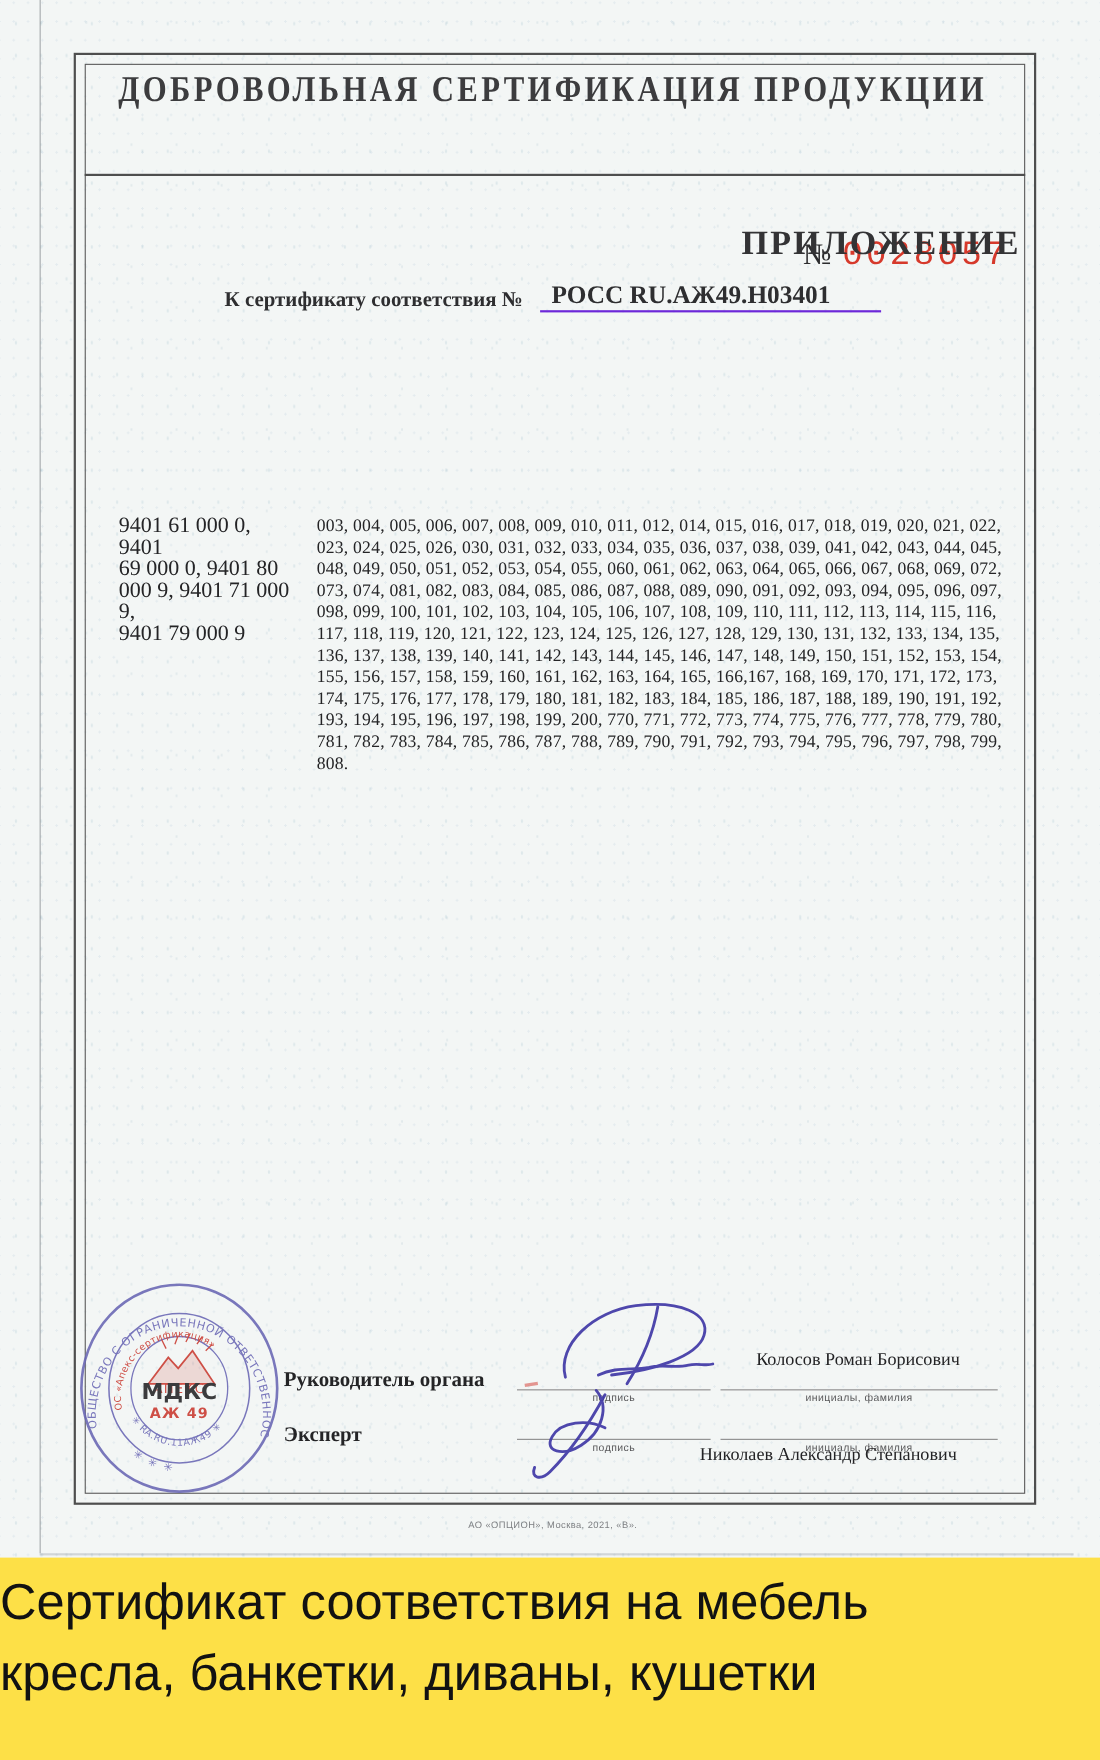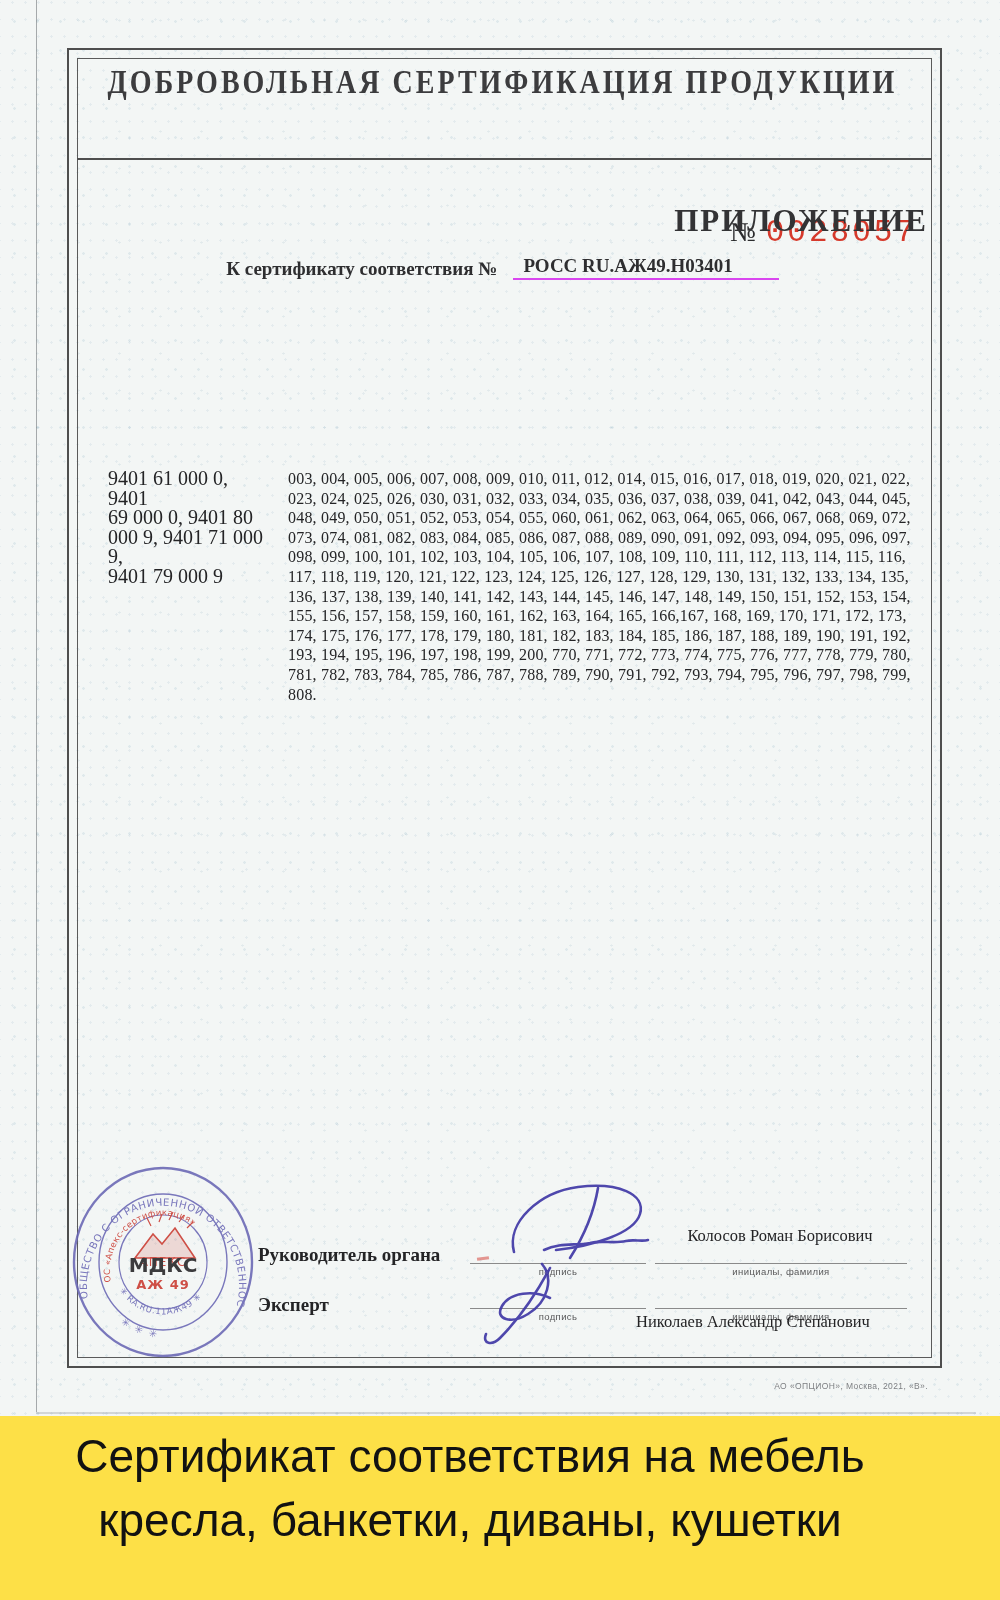--- a/index.html
+++ b/index.html
@@ -25,22 +25,22 @@
   .abs{position:absolute;}
   #banner{left:77px;top:66px;width:851px;text-align:center;font-weight:bold;font-size:28px;
           letter-spacing:3px;color:#3c3c3e;transform:scaleY(1.18);transform-origin:center;}
   #form-number{left:730px;top:168px;display:flex;align-items:baseline;gap:10px;}
   #form-number .prefix{font-size:27px;color:#2c2c2e;}
   #form-number .value{font-family:Liberation Mono, monospace;font-size:31px;letter-spacing:3px;color:#d6392b;margin-top:47px;}
   #doc-title{left:77px;top:203px;width:851px;text-align:right;font-weight:bold;font-size:31px;
              letter-spacing:2px;color:#333335;}
   #cert-ref{left:77px;top:255px;width:851px;display:flex;justify-content:center;align-items:flex-end;}
   #cert-ref .label{font-weight:bold;font-size:19px;color:#2e2e30;}
-  #cert-ref .value{font-weight:bold;font-size:19px;color:#2e2e30;margin-left:16px;
-                   padding:0 46px 1px 10px;border-bottom:2px solid #d946ef;white-space:nowrap;}
+  #cert-ref .value{font-weight:bold;font-size:23px;color:#2e2e30;margin-left:16px;
+                   padding:0 46px 1px 10px;border-bottom:2px solid #6d28d9;white-space:nowrap;}
   #okp-codes{left:108px;top:469px;width:160px;font-size:20px;line-height:19.6px;color:#242426;}
   #model-list{left:263px;top:469px;font-size:16px;line-height:19.6px;color:#242426;letter-spacing:.2px;}
   #model-list div{white-space:nowrap;margin-left:25px;}
 
   
   .sig-label{color:#242426;font-weight:bold;font-size:19px;}
   #head-label{left:258px;top:1244px;}
   #expert-label{left:258px;top:1294px;}
   .rule{height:0;border-top:1px solid #8a8a8a;}
   #sig-line-1{left:470px;top:1263px;width:176px;}
@@ -50,25 +50,25 @@
   .tiny-caption{font-family:"Liberation Sans",sans-serif;font-size:9.5px;color:#58585a;text-align:center;letter-spacing:.4px;}
   #sig-cap-1{left:470px;top:1266px;width:176px;}
   #sig-cap-2{left:470px;top:1311px;width:176px;}
   #name-cap-1{left:655px;top:1266px;width:252px;}
   #name-cap-2{left:655px;top:1311px;width:252px;}
   .person-name{font-size:16.5px;color:#232325;text-align:center;}
   #head-name{left:650px;top:1226px;width:260px;}
   #expert-name{left:622px;top:1272px;width:262px;margin-top:40px;}
   #ink-mark{left:477px;top:1257px;width:12px;height:3px;background:rgba(214,70,60,.55);transform:rotate(-8deg);}
 
-  #print-line{left:77px;top:1381px;width:851px;text-align:right;
+  #print-line{left:77px;top:1381px;width:851px;text-align:center;
               font-family:"Liberation Sans",sans-serif;font-size:8.5px;color:#7d7f82;letter-spacing:.4px;}
 
   
-  #caption{left:0;top:1424px;width:940px;text-align:center;color:#121212;
+  #caption{left:0;top:1424px;width:940px;text-align:left;color:#121212;
            font-family:"Liberation Sans",sans-serif;font-size:46px;line-height:64px;}
 
   svg text{font-family:"DejaVu Sans",sans-serif;}
 </style>
 </head>
 <body>
 
 <div id="page">
 
   <div id="paper"></div>

